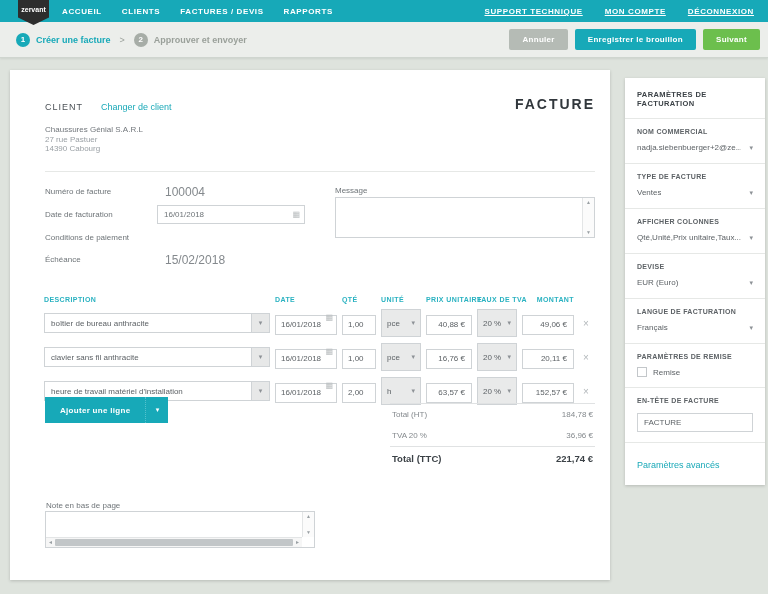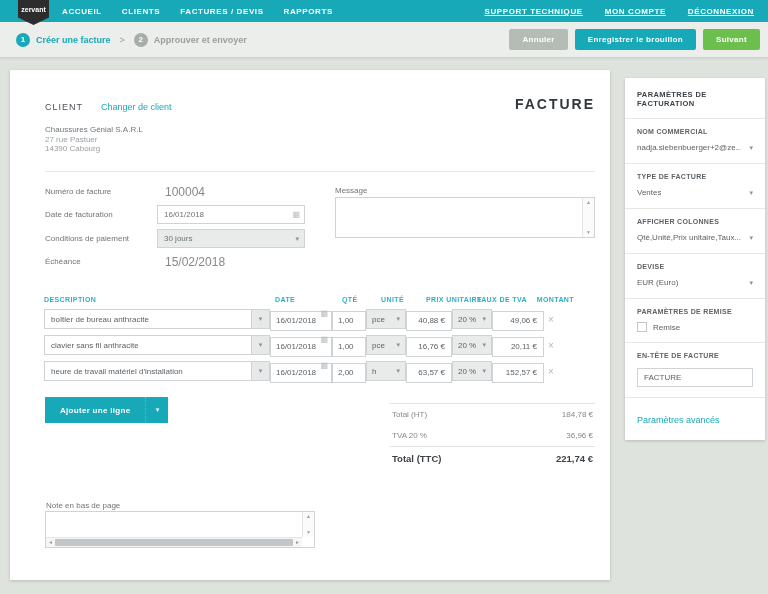--- a/index.html
+++ b/index.html
@@ -99,42 +99,42 @@
   .vrail {
     position:absolute; right:0; top:0; bottom:0; width:12px; border-left:1px solid #e3e5e6;
     display:flex; flex-direction:column; justify-content:space-between; align-items:center;
     padding:2px 0; background:#fbfbfb;
   }
   .rail-arrow { font-size:5px; color:#9aa0a4; cursor:pointer; line-height:5px; }
   
   .table { position:absolute; left:34px; top:226px; width:552px; }
   .thead { display:flex; column-gap:5px; margin-bottom:6px; }
   .th { font-size:7px; font-weight:bold; color:#2ab2c1; letter-spacing:.4px; white-space:nowrap; overflow:visible; }
-  .trow { display:flex; margin-bottom:6px; align-items:center; }
+  .trow { display:flex; column-gap:5px; margin-bottom:6px; align-items:center; }
   .c-desc{width:226px;} .c-date{width:62px;} .c-qty{width:34px;} .c-unit{width:40px;}
   .c-price{width:46px;} .c-tva{width:40px;} .c-amt{width:52px;} .c-del{width:14px;}
   .th.c-amt{ text-align:right; }
   .combo { display:flex; height:20px; }
   .combo input {
     flex:1; border:1px solid #cfd3d6; border-right:none; font-family:"Liberation Sans",sans-serif;
     font-size:8px; color:#5d6266; padding:0 6px; outline:none; min-width:0;
   }
   .combo-btn {
     width:19px; background:#e7e8e8; border:1px solid #cfd3d6; color:#8d9296; font-size:7px;
     display:flex; align-items:center; justify-content:center; cursor:pointer;
   }
   .cell-input { position:relative; height:20px; }
   .cell-input input {
     width:100%; height:100%; border:1px solid #cfd3d6; font-family:"Liberation Sans",sans-serif;
     font-size:8px; color:#5d6266; padding:0 5px; outline:none;
   }
   .cell-input input.right { text-align:right; padding-right:6px; }
   .cell-input input.pad-ico { padding-right:14px; }
   .cell-sel {
-    position:relative; height:20px; border:1px solid #cfd3d6; background:#e9eaea;
+    position:relative; height:28px; border:1px solid #cfd3d6; background:#e9eaea;
     display:flex; align-items:center; font-size:8px; color:#5d6266; padding:0 5px; cursor:pointer;
   }
   .del { color:#b3b8bb; font-size:10px; cursor:pointer; text-align:center; }
   
   .add-btn {
     position:absolute; left:35px; top:327px; display:flex; height:26px; cursor:pointer;
   }
   .add-main {
     background:#17a9b8; color:#fff; font-size:8px; font-weight:bold; letter-spacing:.3px;
     display:flex; align-items:center; padding:0 15px; border-right:1px dotted #54c2cd;
@@ -242,24 +242,20 @@
     </div>
     <div class="frow">
       <span class="flabel">Date de facturation</span>
       <span class="finput">
         <span>16/01/2018</span>
         <span class="cal-ico">▦</span>
       </span>
     </div>
     <div class="frow">
       <span class="flabel">Conditions de paiement</span>
-      <span class="fselect">
-        <span>30 jours</span>
-        <span class="caret">▾</span>
-      </span>
     </div>
     <div class="frow">
       <span class="flabel">Échéance</span>
       <span class="fvalue">15/02/2018</span>
     </div>
   </div>
 
   <div class="msg-label">Message</div>
   <div class="ta-box ta-msg">
     <textarea class="ta-inner" style=""></textarea>
@@ -436,20 +432,27 @@
   </div>
 
   <div class="sb-sec">
     <div class="sb-label">DEVISE</div>
     <div class="sb-select">
       <span class="sb-value">EUR (Euro)</span>
       <span class="caret">▾</span>
     </div>
   </div>
 
+  <div class="sb-sec">
+    <div class="sb-label">LANGUE DE FACTURATION</div>
+    <div class="sb-select">
+      <span class="sb-value">Français</span>
+      <span class="caret">▾</span>
+    </div>
+  </div>
 
   <div class="sb-sec">
     <div class="sb-label">PARAMÈTRES DE REMISE</div>
     <div class="sb-check">
       <span class="checkbox"></span>
       <span class="sb-check-label">Remise</span>
     </div>
   </div>
 
   <div class="sb-sec">

